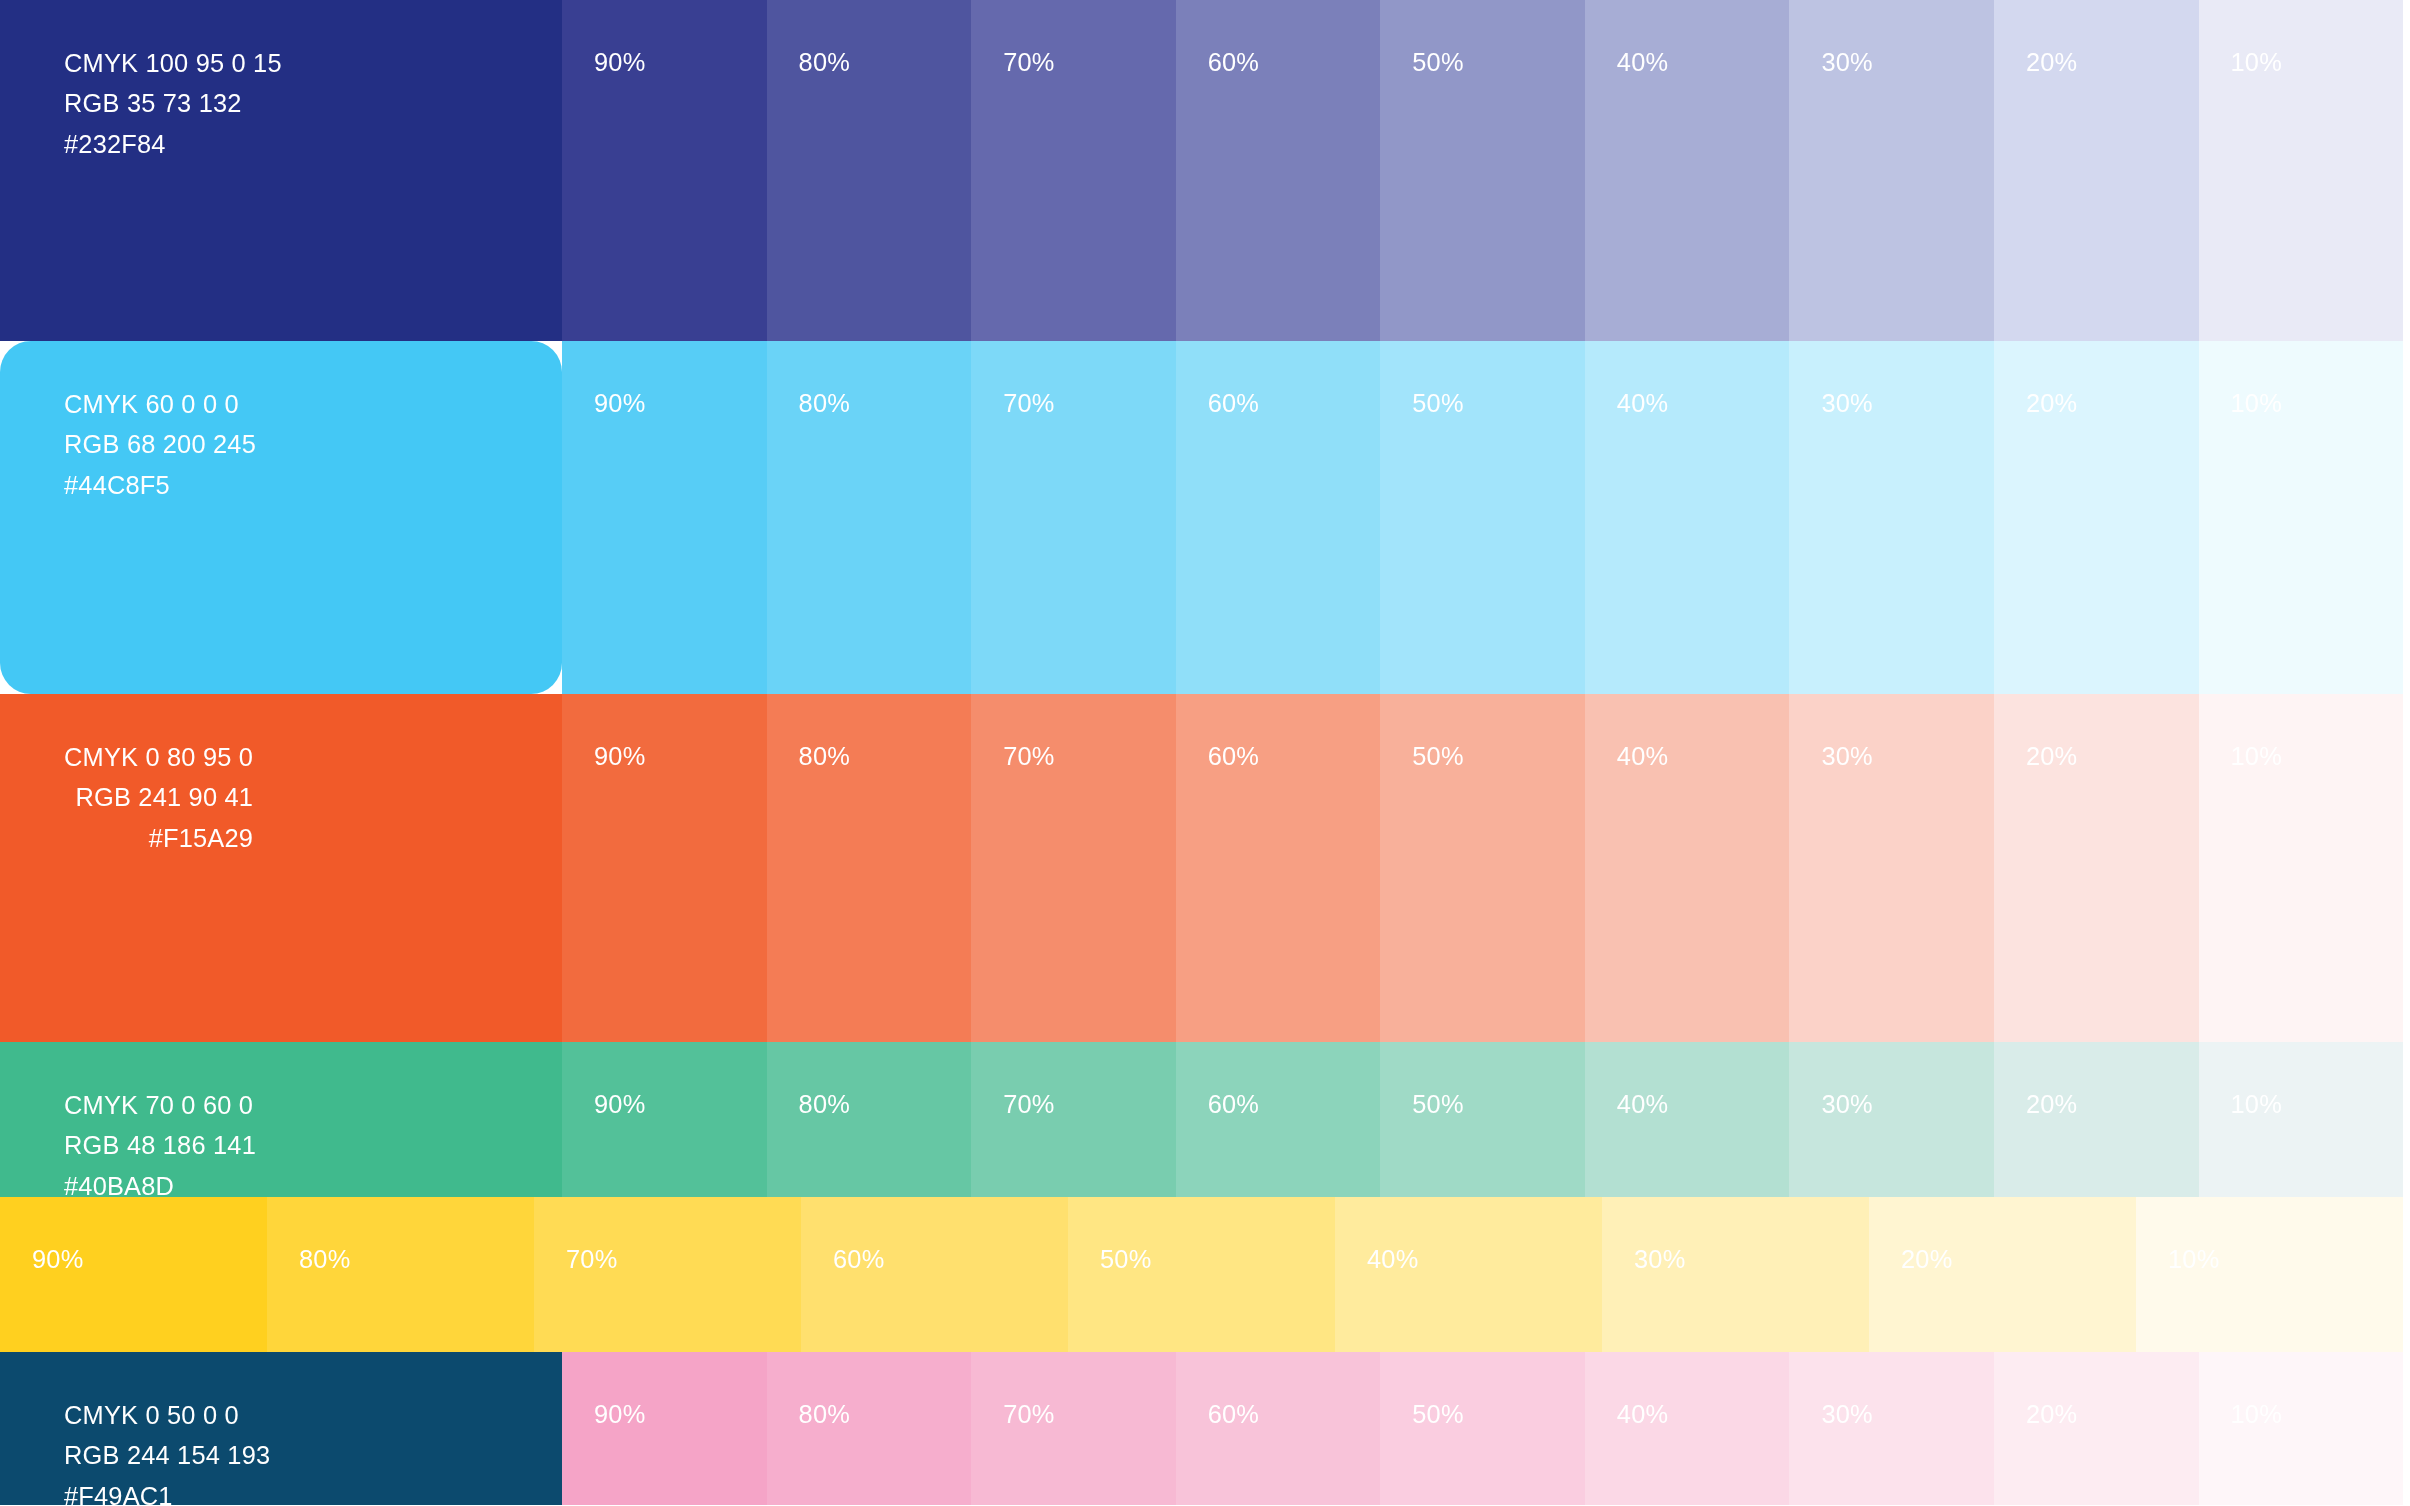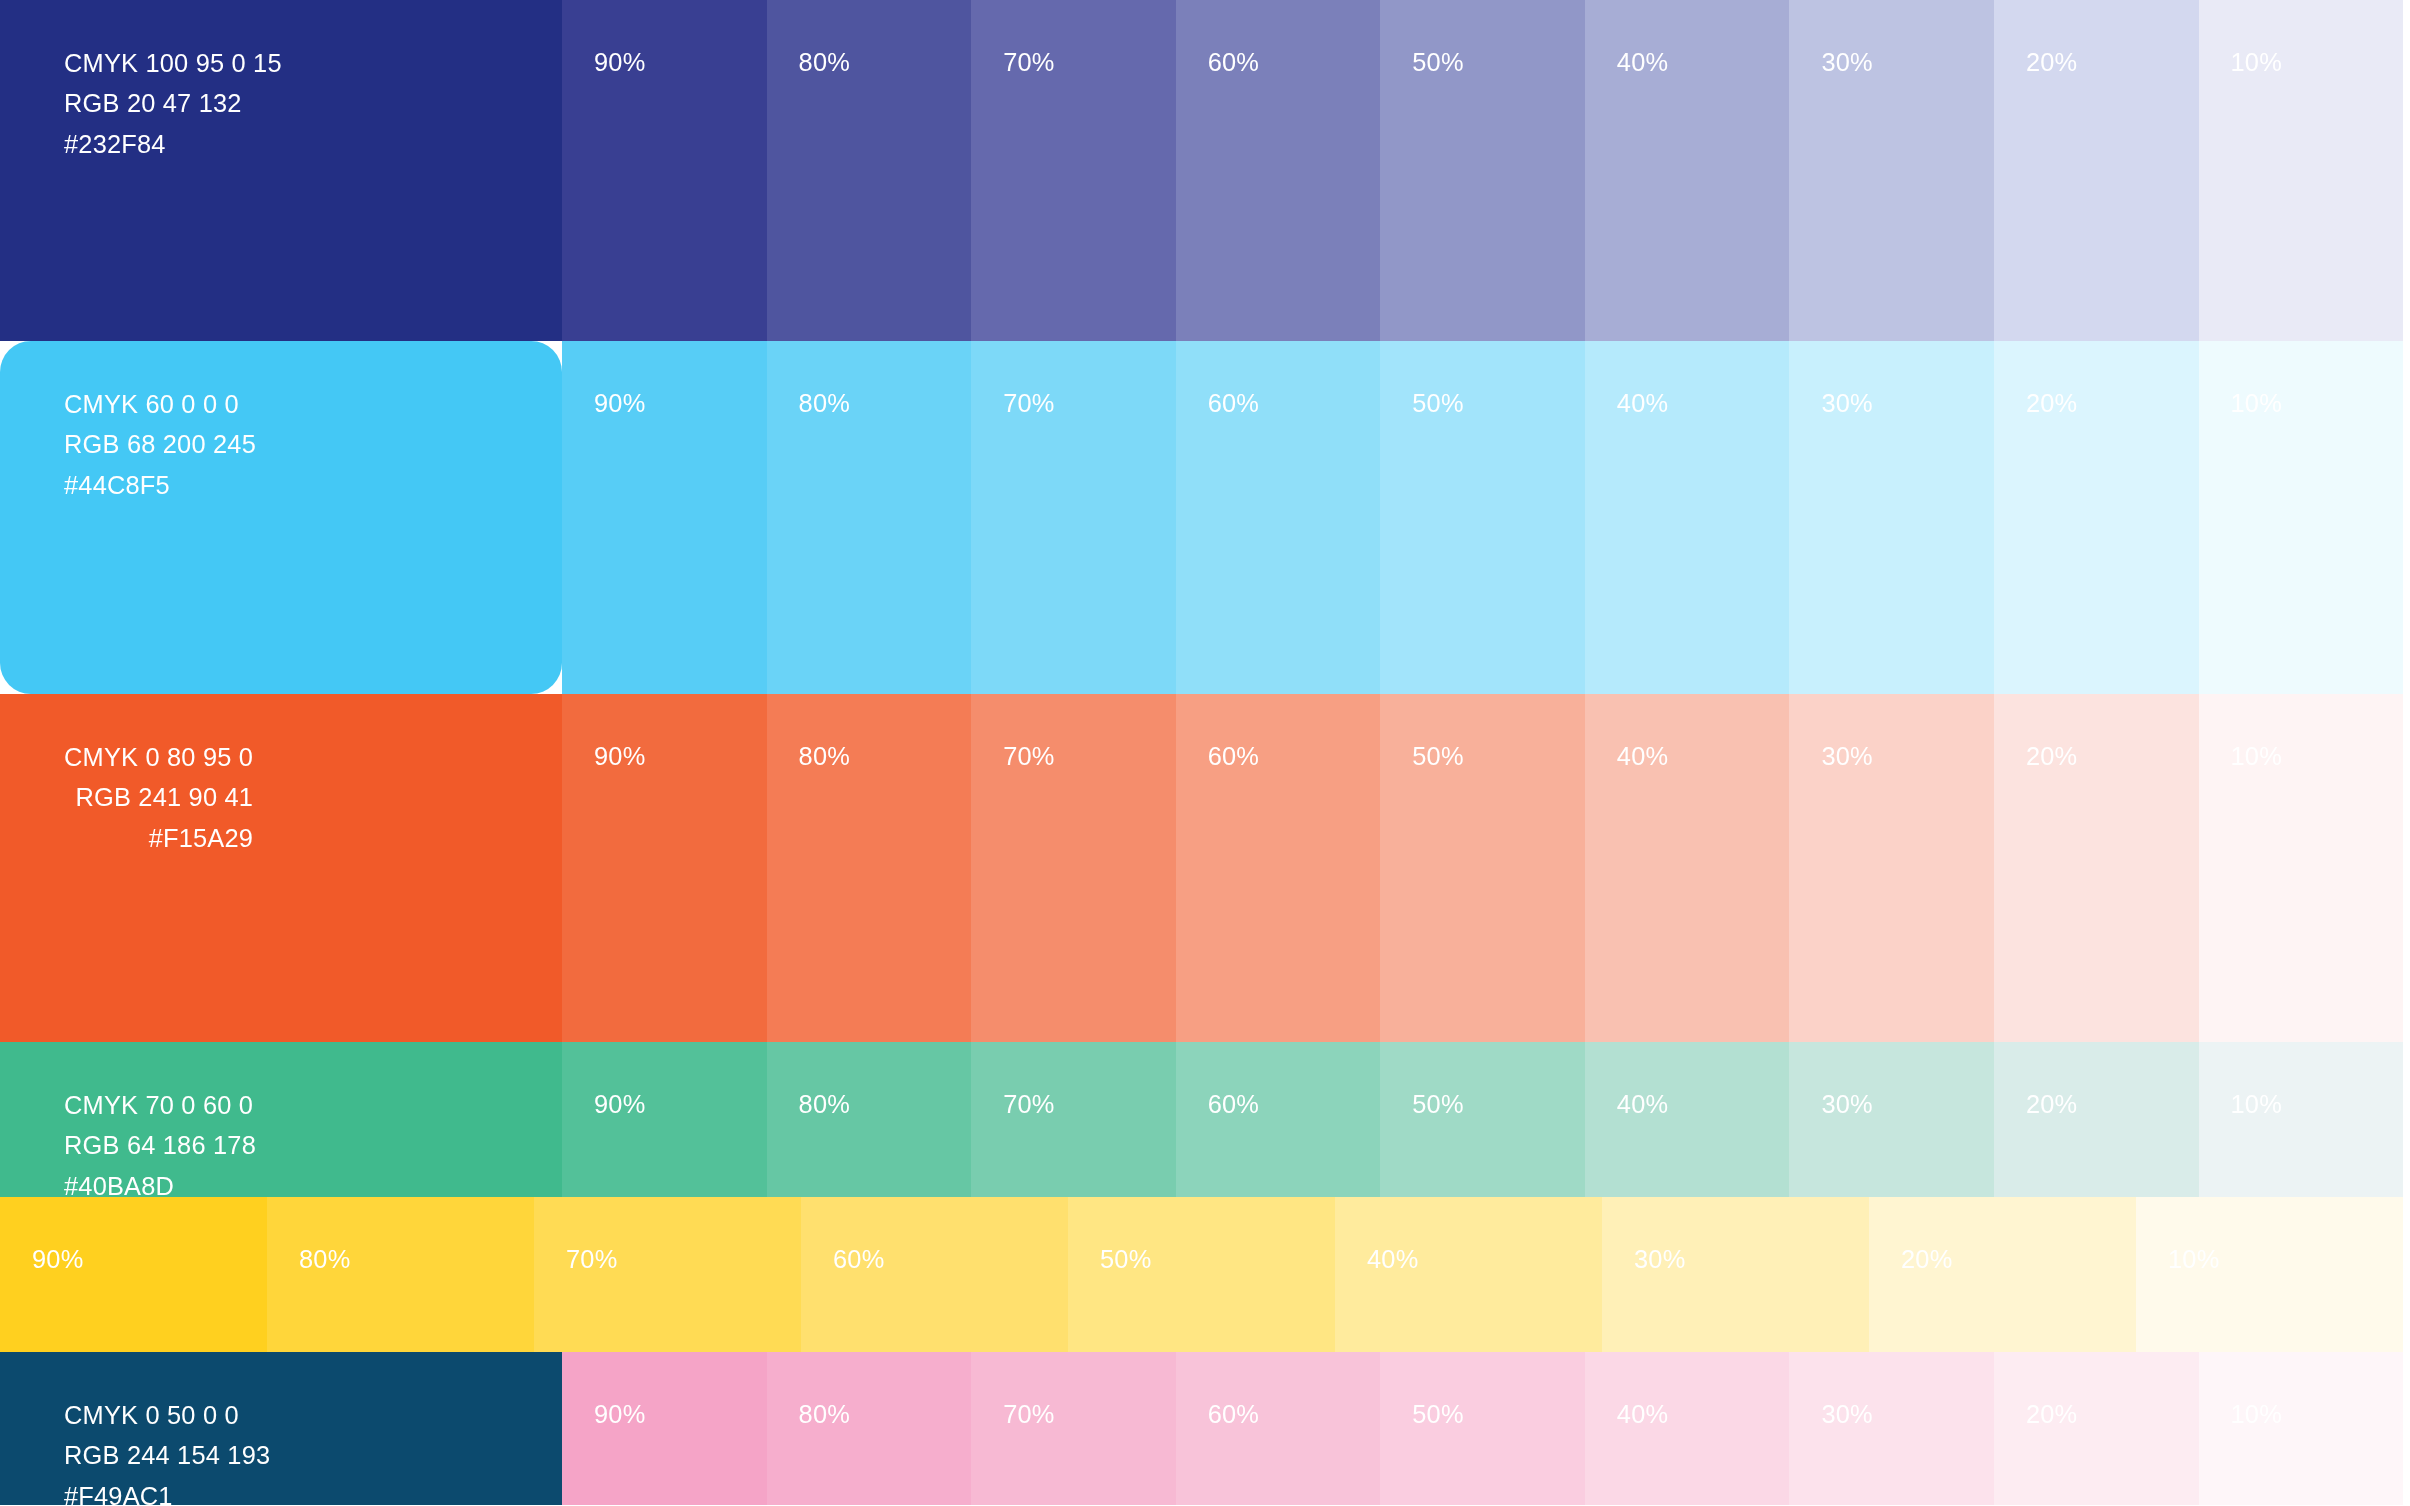--- a/index.html
+++ b/index.html
@@ -70,21 +70,21 @@
   }
 </style>
 </head>
 <body>
 
 <div id="palette">
     <div class="palette-row" style="height: 341px;">
       <div class="base-swatch" style="background: rgb(35, 47, 132);">
         <div class="base-info">
           <span class="info-line">CMYK 100 95 0 15</span>
-          <span class="info-line">RGB 20 47 132</span>
+          <span class="info-line">RGB 35 73 132</span>
           <span class="info-line">#232F84</span>
         </div>
       </div>
       <div class="tint-swatch" style="background: rgb(57, 63, 146);">
         <span class="tint-label">90%</span>
       </div>
       <div class="tint-swatch" style="background: rgb(79, 85, 159);">
         <span class="tint-label">80%</span>
       </div>
       <div class="tint-swatch" style="background: rgb(101, 105, 173);">
@@ -178,21 +178,21 @@
         <span class="tint-label">20%</span>
       </div>
       <div class="tint-swatch" style="background: rgb(254, 244, 244);">
         <span class="tint-label">10%</span>
       </div>
     </div>
     <div class="palette-row" style="height: 155px;">
       <div class="base-swatch" style="background: rgb(64, 186, 141);">
         <div class="base-info">
           <span class="info-line">CMYK 70 0 60 0</span>
-          <span class="info-line">RGB 64 186 178</span>
+          <span class="info-line">RGB 48 186 141</span>
           <span class="info-line">#40BA8D</span>
         </div>
       </div>
       <div class="tint-swatch" style="background: rgb(83, 193, 153);">
         <span class="tint-label">90%</span>
       </div>
       <div class="tint-swatch" style="background: rgb(102, 199, 164);">
         <span class="tint-label">80%</span>
       </div>
       <div class="tint-swatch" style="background: rgb(121, 205, 175);">

